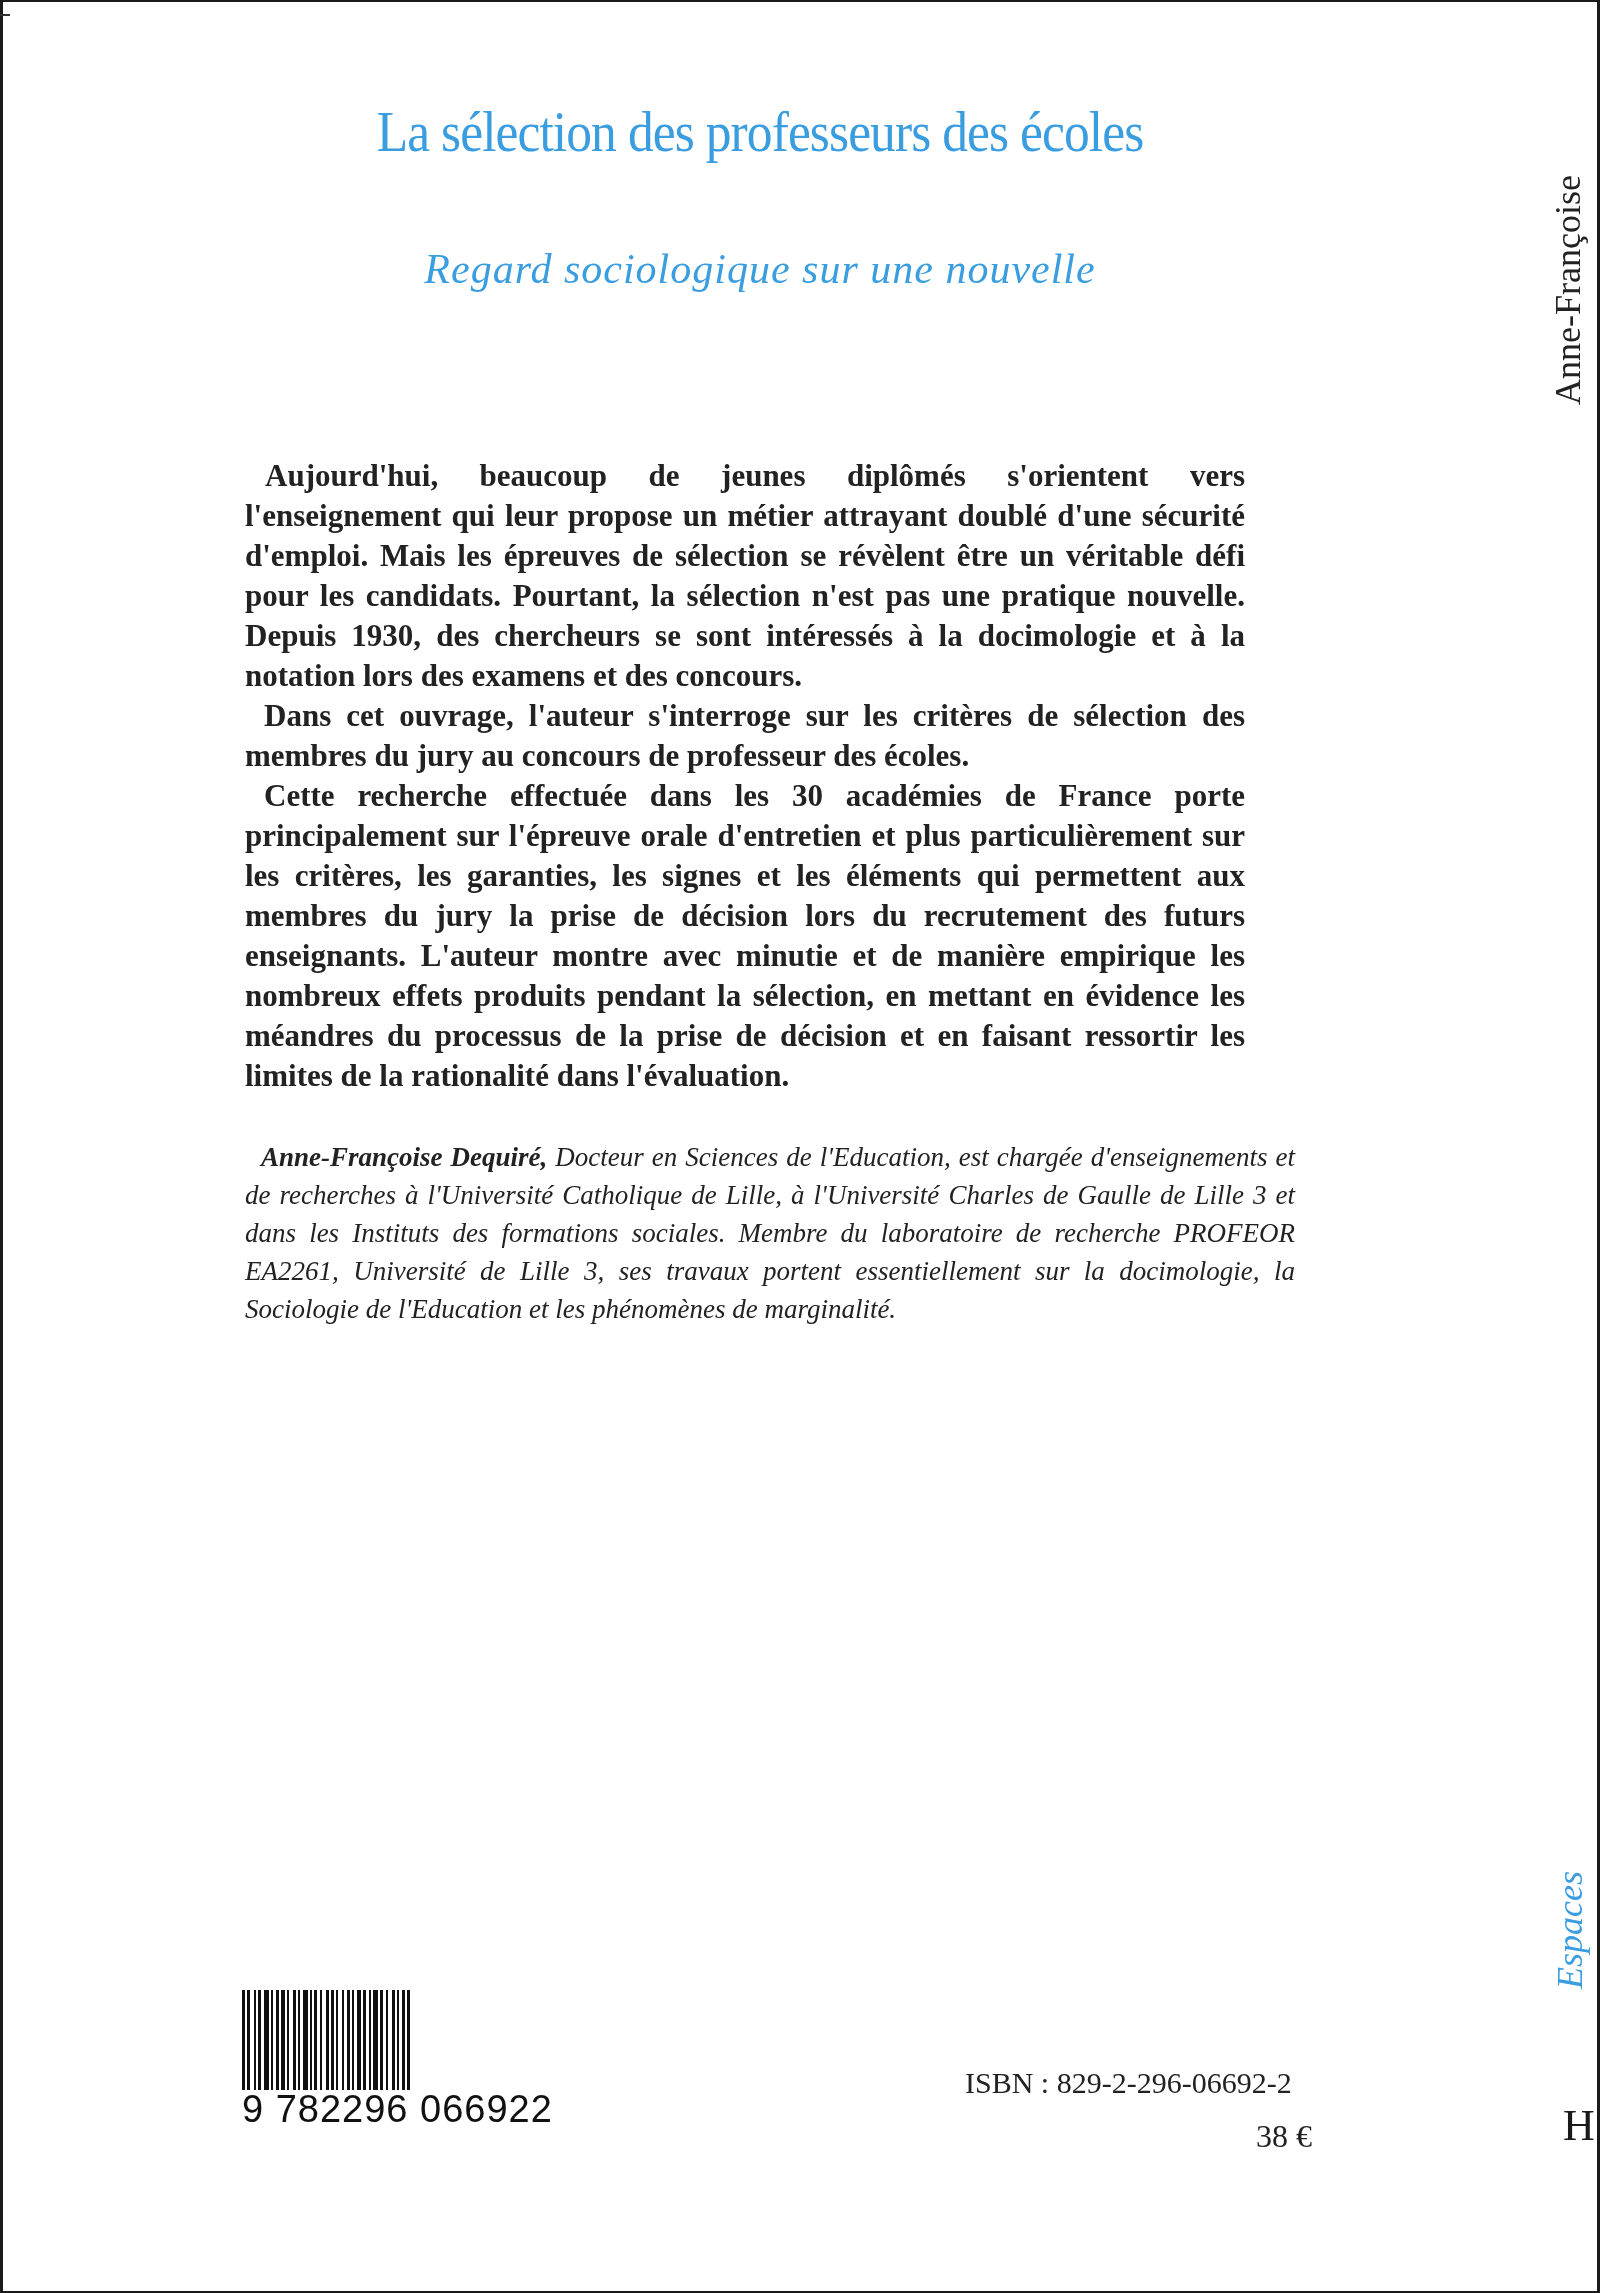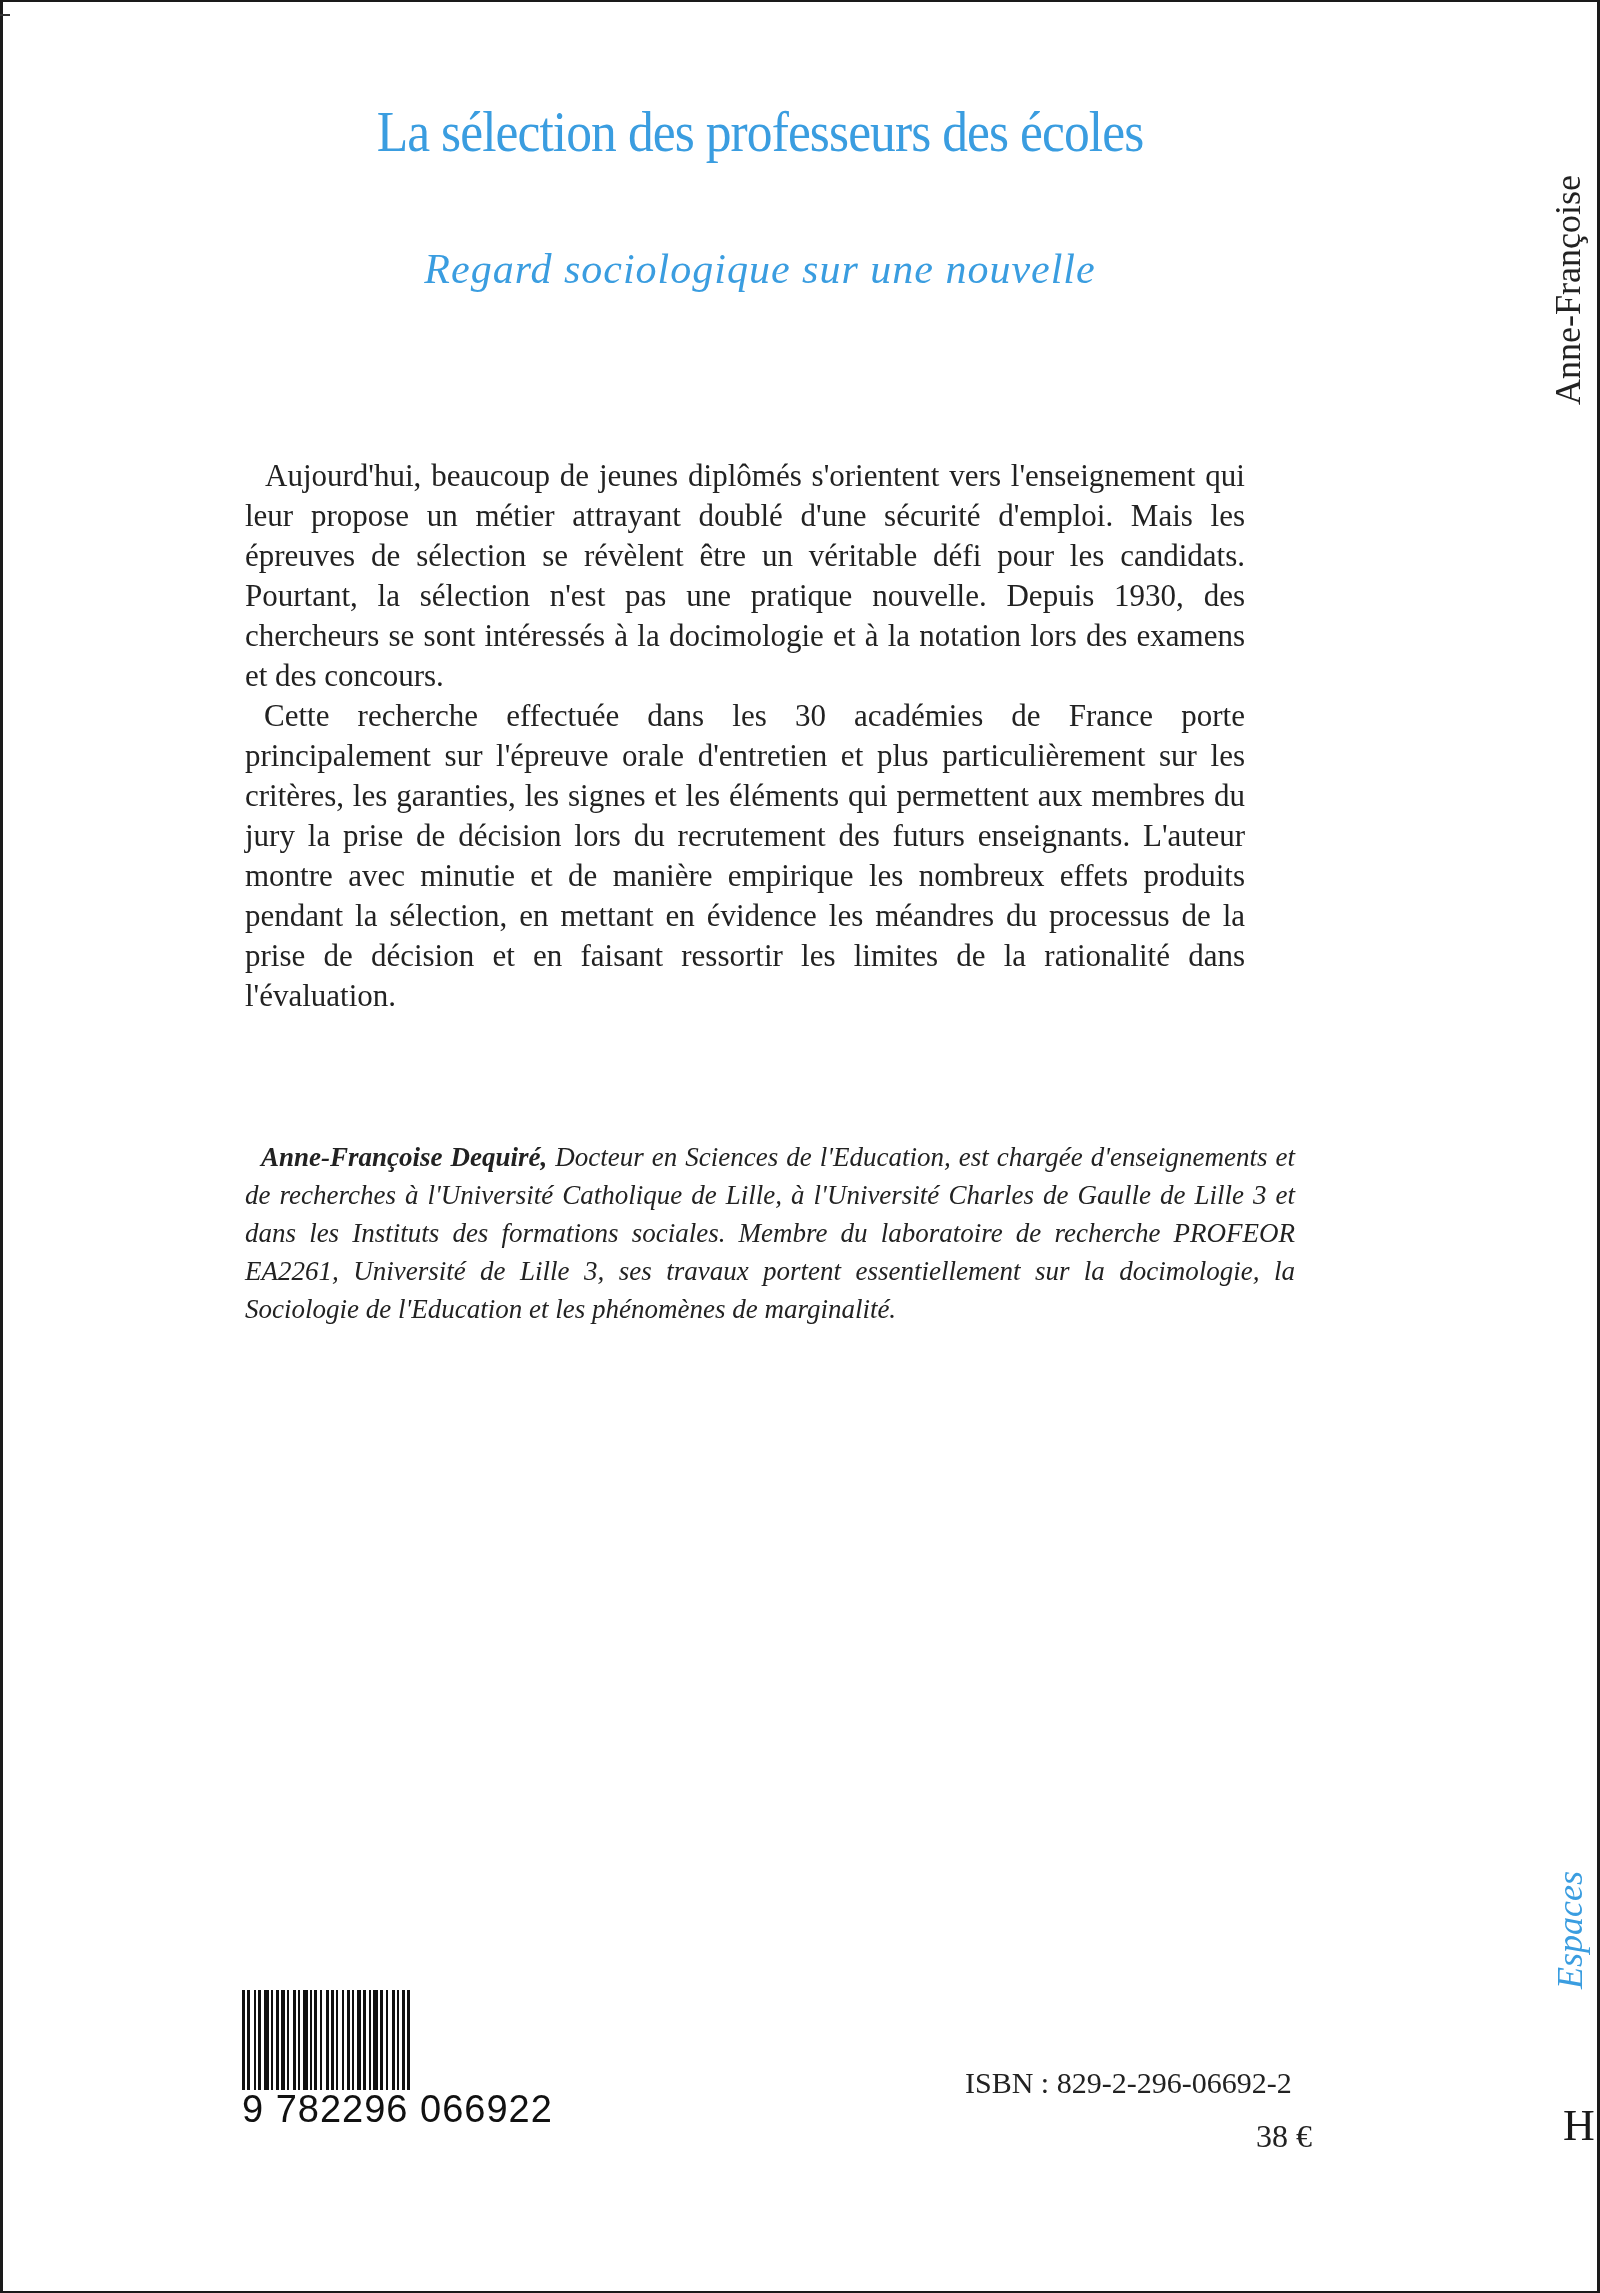--- a/index.html
+++ b/index.html
@@ -10,21 +10,21 @@
   .frame-right { position:absolute; right:0; top:0; width:3px; height:2293px; background:#1a1a1a; }
   .frame-bottom { position:absolute; left:0; bottom:0; width:1600px; height:2px; background:#1a1a1a; }
   .crop-mark { position:absolute; left:0; top:14px; width:10px; height:2px; background:#333; }
 
   .title { position:absolute; left:260px; width:1000px; top:100px; text-align:center;
            color:#3a9de0; font-size:56px; letter-spacing:-1px; transform:scaleX(0.92); transform-origin:center; }
   .subtitle { position:absolute; left:260px; width:1000px; top:245px; text-align:center;
               color:#3a9de0; font-size:42px; font-style:italic; letter-spacing:1px; }
 
   .body-text { position:absolute; left:245px; width:1000px; top:456px; font-size:31px; line-height:40px;
-               text-align:justify; color:#222; }
+               text-align:justify; color:#222;font-weight:bold; }
   .body-text p { margin:0; text-indent:19px; }
   .body-text p.first { text-indent:20px; }
 
   .bio { position:absolute; left:245px; width:1050px; top:1138px; font-size:27px; line-height:38px;
          font-style:italic; text-align:justify; color:#222; }
   .bio p { margin:0; text-indent:16px; }
   .bio .author-name { font-weight:bold; }
 
   .spine-author { position:absolute; left:1548px; top:160px; width:40px; height:260px; }
   .spine-author span { position:absolute; left:50%; top:50%; transform:translate(-50%,-50%) rotate(-90deg);
@@ -50,20 +50,21 @@
 <div class="frame-left"></div>
 <div class="frame-right"></div>
 <div class="frame-bottom"></div>
 <div class="crop-mark"></div>
 
 <h1 class="title" style="margin:0;font-weight:normal;">La sélection des professeurs des écoles</h1>
 <div class="subtitle">Regard sociologique sur une nouvelle</div>
 
 <div class="body-text">
   <p class="first">Aujourd'hui, beaucoup de jeunes diplômés s'orientent vers l'enseignement qui leur propose un métier attrayant doublé d'une sécurité d'emploi. Mais les épreuves de sélection se révèlent être un véritable défi pour les candidats. Pourtant, la sélection n'est pas une pratique nouvelle. Depuis 1930, des chercheurs se sont intéressés à la docimologie et à la notation lors des examens et des concours.</p>
+  <p>Dans cet ouvrage, l'auteur s'interroge sur les critères de sélection des membres du jury au concours de professeur des écoles.</p>
   <p>Cette recherche effectuée dans les 30 académies de France porte principalement sur l'épreuve orale d'entretien et plus particulièrement sur les critères, les garanties, les signes et les éléments qui permettent aux membres du jury la prise de décision lors du recrutement des futurs enseignants. L'auteur montre avec minutie et de manière empirique les nombreux effets produits pendant la sélection, en mettant en évidence les méandres du processus de la prise de décision et en faisant ressortir les limites de la rationalité dans l'évaluation.</p>
 </div>
 
 <div class="bio">
   <p><span class="author-name">Anne-Françoise Dequiré,</span><span> Docteur en Sciences de l'Education, est chargée d'enseignements et de recherches à l'Université Catholique de Lille, à l'Université Charles de Gaulle de Lille 3 et dans les Instituts des formations sociales. Membre du laboratoire de recherche PROFEOR EA2261, Université de Lille 3, ses travaux portent essentiellement sur la docimologie, la Sociologie de l'Education et les phénomènes de marginalité.</span></p>
 </div>
 
 <div class="spine-author">
     <span>Anne-Françoise</span>
   </div>

